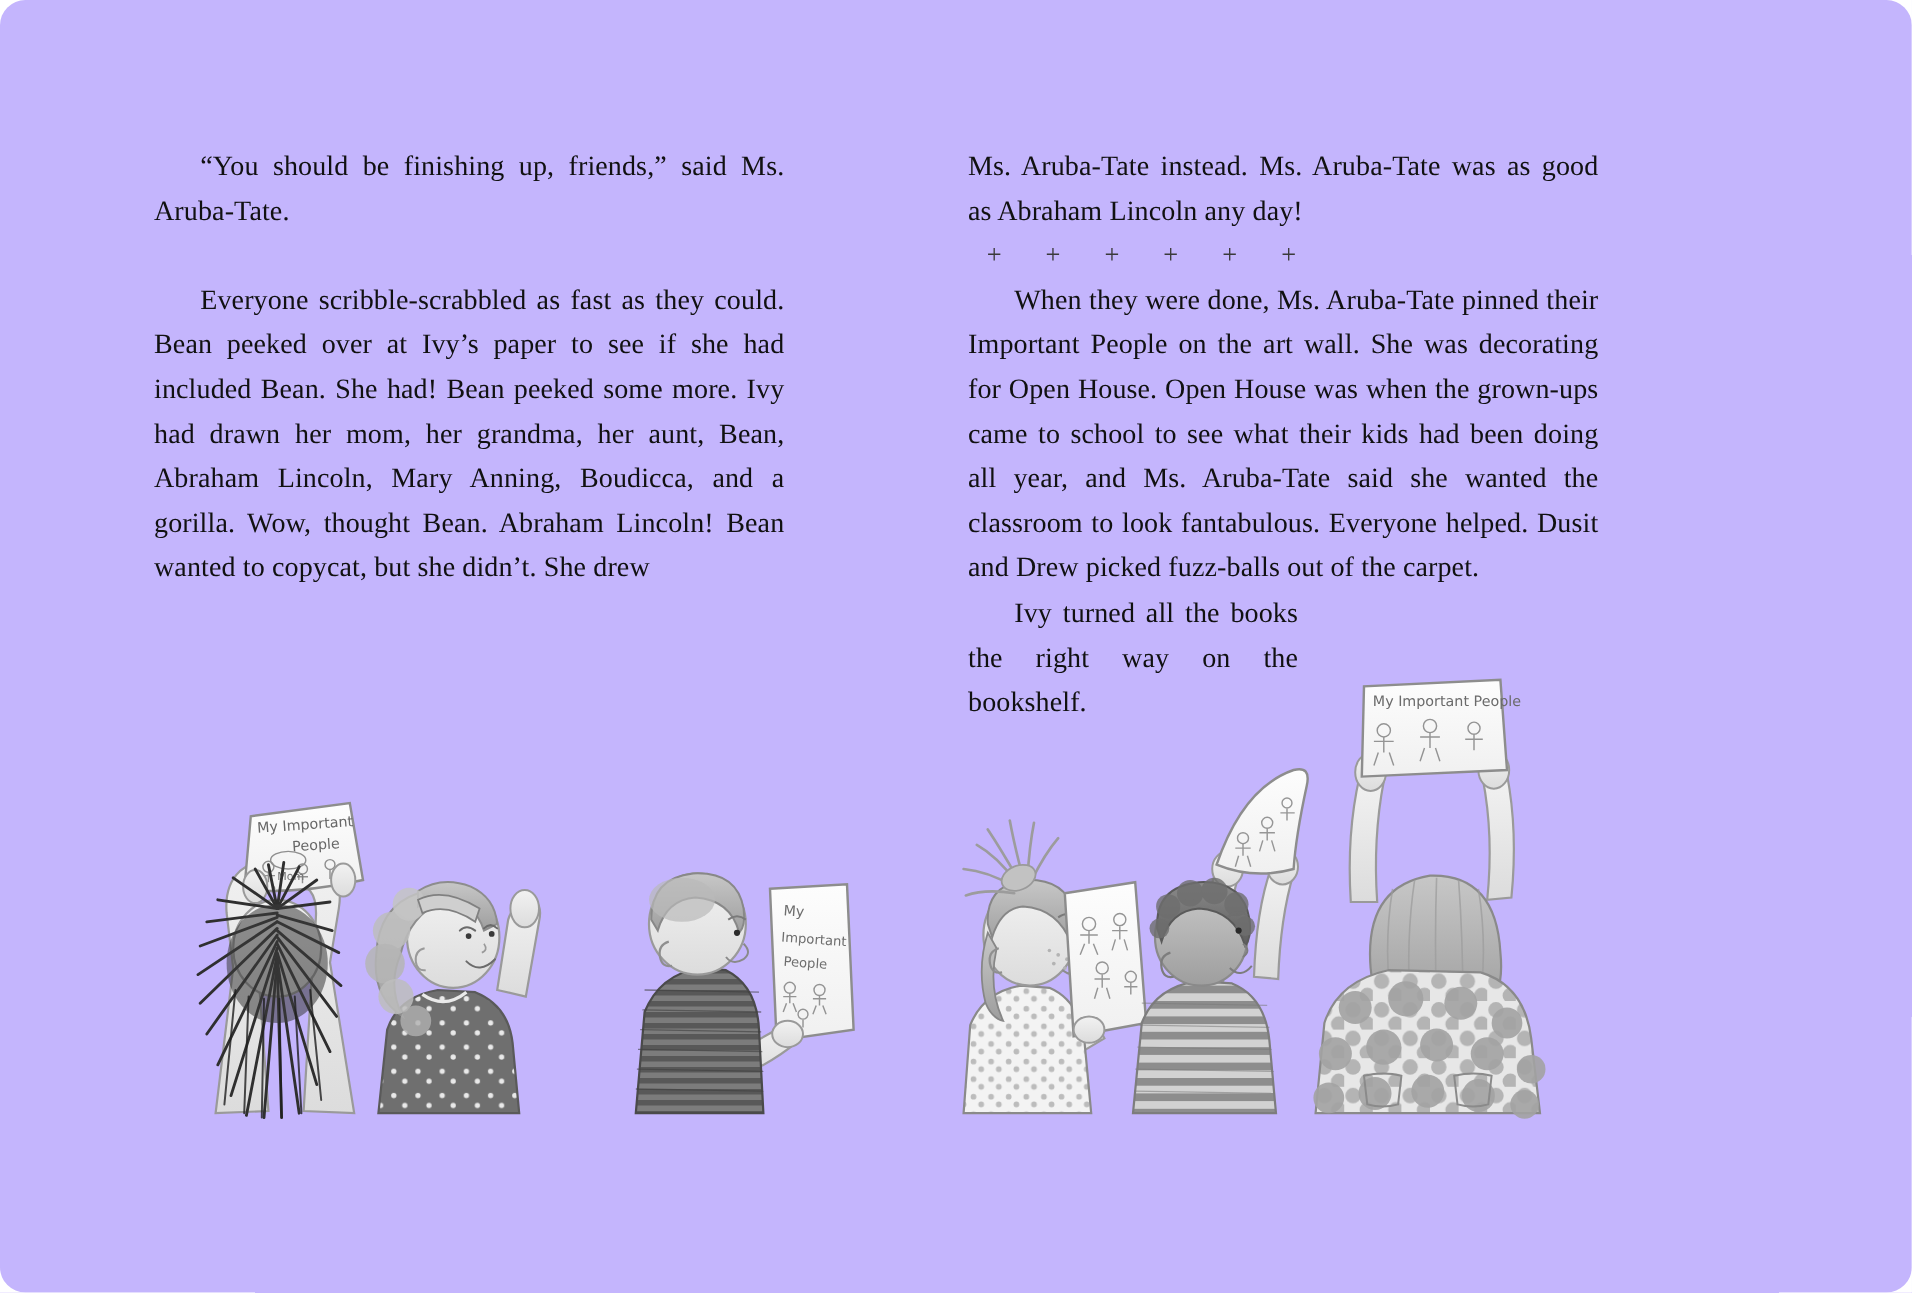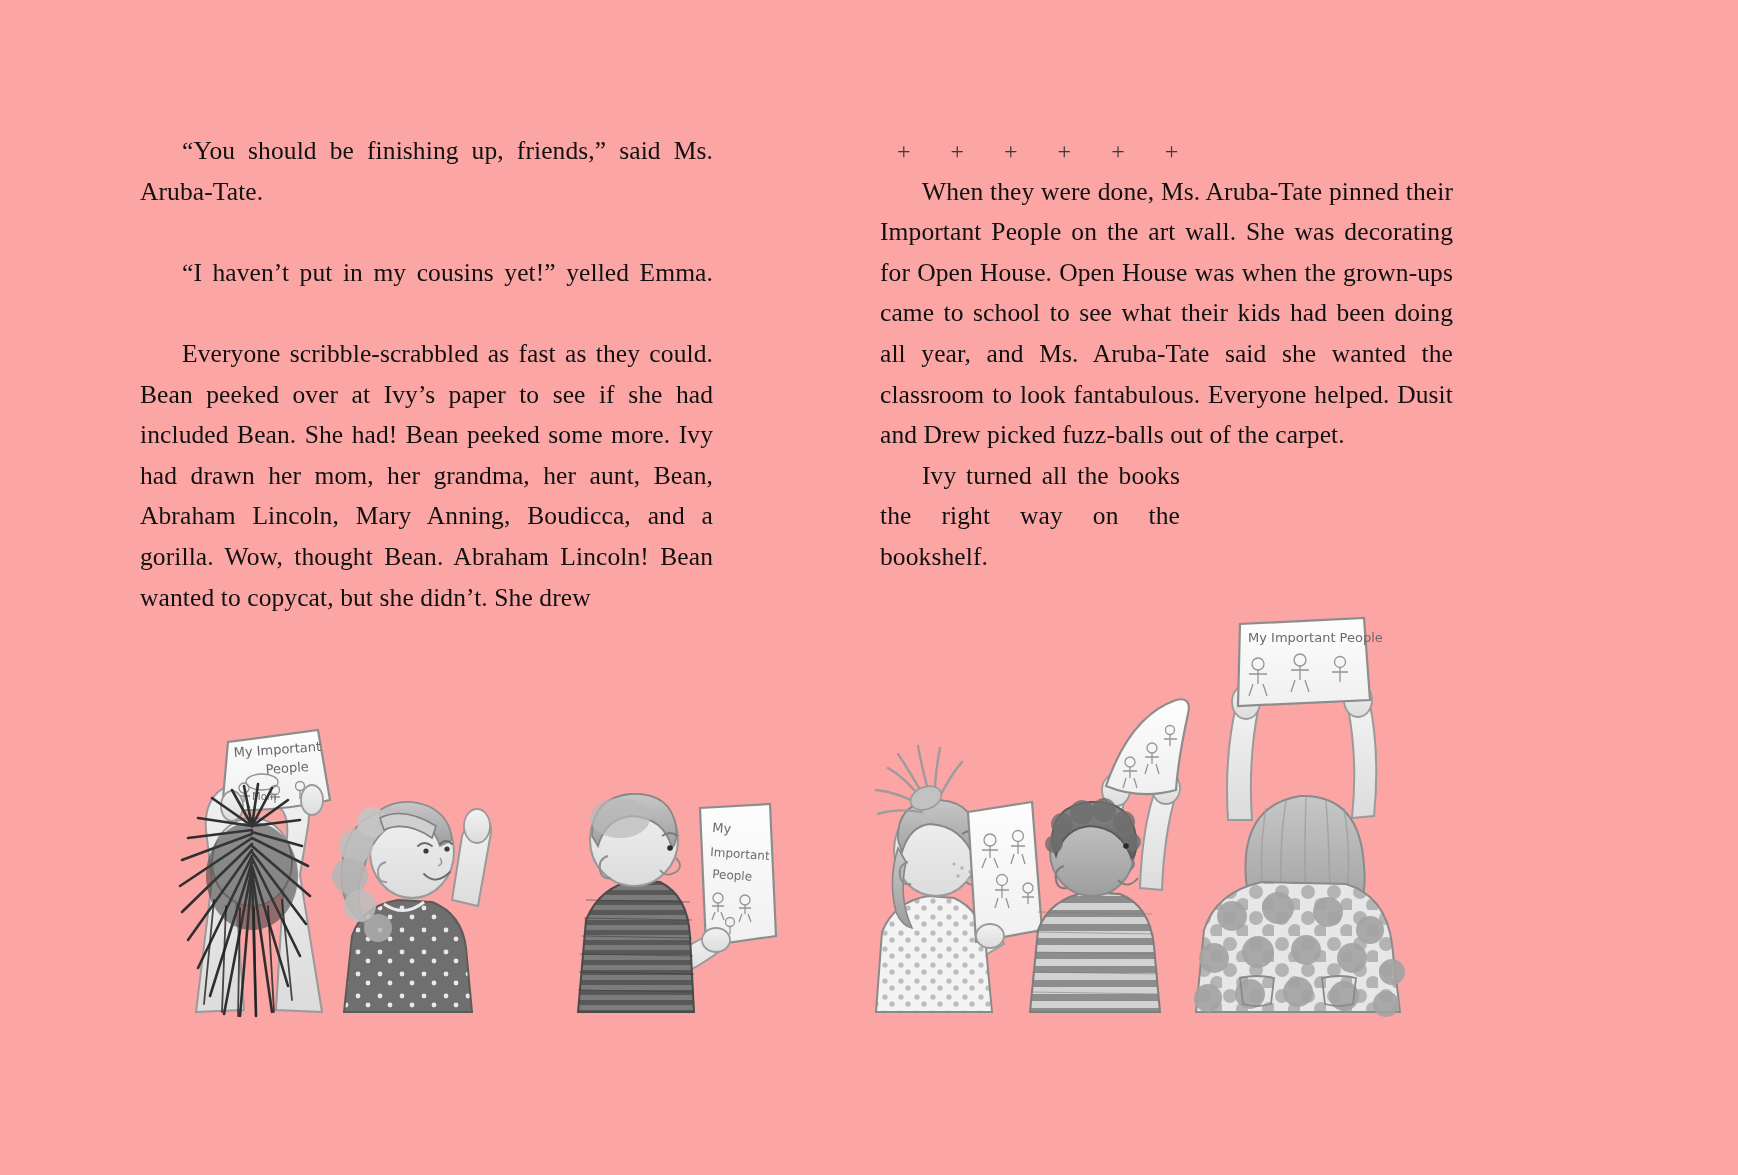--- a/index.html
+++ b/index.html
@@ -12,21 +12,22 @@
     height: 1175px;
     position: relative;
     overflow: hidden;
     font-family: "Liberation Serif", "DejaVu Serif", serif;
     color: #0d0d0d;
   }
 
   .page {
     position: absolute;
     inset: 0;
-    background: #fca5a5;
+    background: #c4b5fd;
+    border-radius: 23px;
   }
 
   
   .col {
     position: absolute;
     top: 131px;
     width: 573px;
     font-size: 25.5px;
     line-height: 40.6px;
     text-align: justify;
@@ -78,25 +79,25 @@
   }
   .art svg { display: block; }
 </style>
 </head>
 <body>
 
 <div class="page">
 
   <div class="col col-left">
     <p class="indent j">“You should be finishing up, friends,” said Ms. Aruba-Tate.</p>
-    <p class="indent j">“I haven’t put in my cousins yet!” yelled Emma.</p>
     <p class="indent noj">Everyone scribble-scrabbled as fast as they could. Bean peeked over at Ivy’s paper to see if she had included Bean. She had! Bean peeked some more. Ivy had drawn her mom, her grandma, her aunt, Bean, Abraham Lincoln, Mary Anning, Boudicca, and a gorilla. Wow, thought Bean. Abraham Lincoln! Bean wanted to copycat, but she didn’t. She drew</p>
   </div>
 
   <div class="col col-right">
+    <p class="noj">Ms. Aruba-Tate instead. Ms. Aruba-Tate was as good as Abraham Lincoln any day!</p>
     <p class="divider">+  +  +  +  +  +</p>
     <p class="indent noj">When they were done, Ms. Aruba-Tate pinned their Important People on the art wall. She was decorating for Open House. Open House was when the grown-ups came to school to see what their kids had been doing all year, and Ms. Aruba-Tate said she wanted the classroom to look fantabulous. Everyone helped. Dusit and Drew picked fuzz-balls out of the carpet.</p>
     <p class="indent noj narrow">Ivy turned all the books the right way on the bookshelf.</p>
   </div>
 
   <div class="art">
     <svg width="1738" height="1175" viewBox="0 0 1738 1175" xmlns="http://www.w3.org/2000/svg">
       <defs>
         <linearGradient id="skin" x1="0" y1="0" x2="0" y2="1">
           <stop offset="0%" stop-color="#f2f2f2"></stop>

